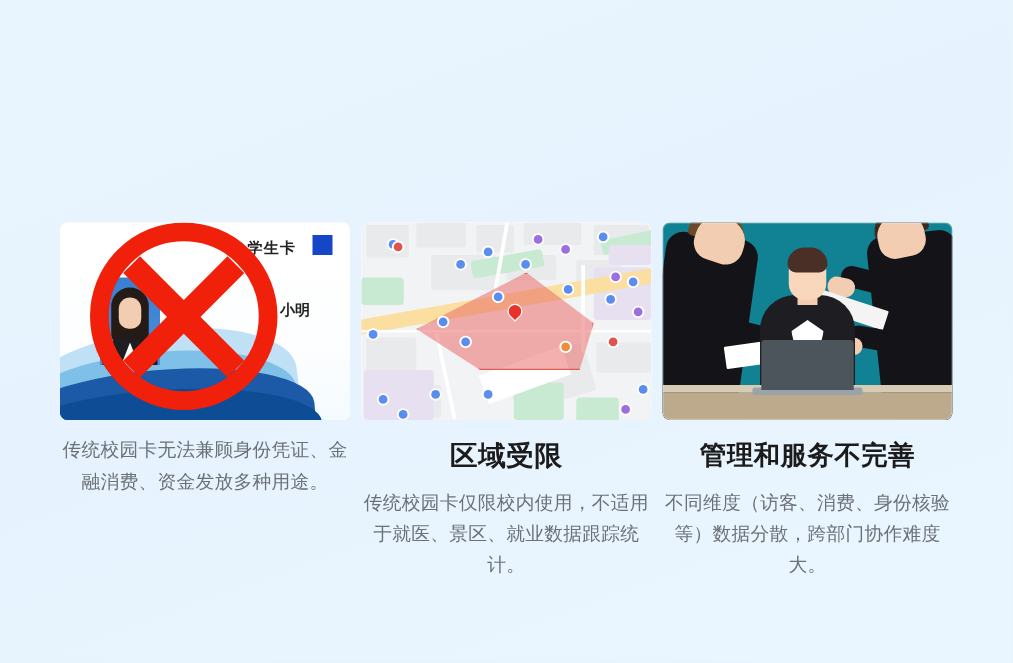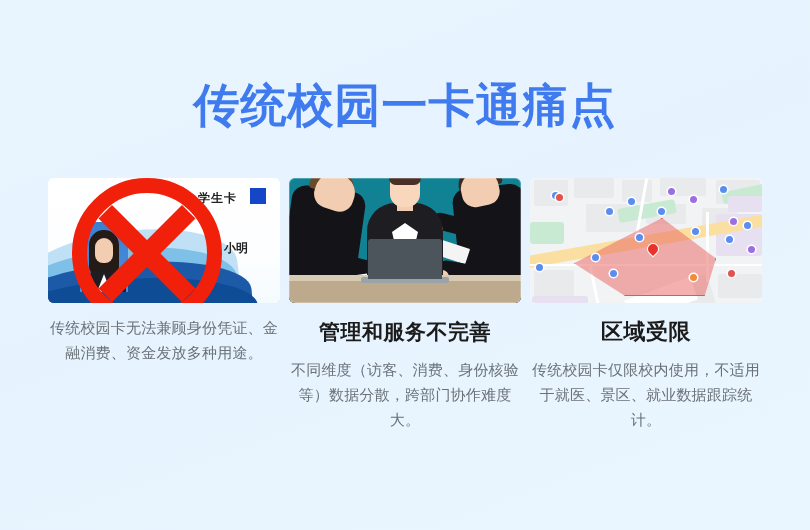--- a/index.html
+++ b/index.html
@@ -45,21 +45,21 @@
     display: flex;
     justify-content: space-between;
   }
   .card {
     width: 232px;
     display: block;
   }
   .thumb {
     position: relative;
     width: 232px;
-    height: 125px;
+    height: 158px;
     border-radius: 6px;
     overflow: hidden;
     background: #fff;
   }
   .card-heading {
     margin-top: 16px;
     text-align: center;
     font-size: 22px;
     line-height: 26px;
     font-weight: bold;
@@ -460,21 +460,20 @@
     border-radius: 6px;
     box-shadow: inset 0 0 0 1px rgba(255,255,255,0.25);
     pointer-events: none;
   }
 </style>
 </head>
 <body>
 
 <div class="slide">
 
-  <div class="title">传统校园一卡通痛点</div>
 
   <div class="cards">
 
     <div class="card card-1">
       <div class="thumb">
         <div class="idcard">
           <div class="wave1"></div>
           <div class="wave2"></div>
           <div class="wave3"></div>
           <div class="wave4"></div>
@@ -491,57 +490,20 @@
           <div class="name">小明</div>
 
           <div class="redx">
             <div class="ring"></div>
             <div class="bar a"></div>
             <div class="bar b"></div>
           </div>
         </div>
       </div>
       <div class="card-body">传统校园卡无法兼顾身份凭证、金融消费、资金发放多种用途。</div>
-    </div>
-
-    <div class="card card-3">
-      <div class="thumb">
-        <div class="office">
-          <div class="l-suit"></div>
-          <div class="l-hair"></div>
-          <div class="l-head"></div>
-          <div class="l-arm"></div>
-          <div class="l-paper"></div>
-          <div class="l-hand"></div>
-
-          <div class="r-suit"></div>
-          <div class="r-hair"></div>
-          <div class="r-head"></div>
-          <div class="r-arm"></div>
-          <div class="r-hand"></div>
-          <div class="r-paper"></div>
-          <div class="r-arm2"></div>
-          <div class="r-hand2"></div>
-
-          <div class="c-hair"></div>
-          <div class="c-body"></div>
-          <div class="c-shirt"></div>
-          <div class="c-neck"></div>
-          <div class="c-head"></div>
-          <div class="c-fringe"></div>
-
-          <div class="desk"></div>
-          <div class="desk-top"></div>
-          <div class="laptop-base"></div>
-          <div class="laptop"></div>
-          <div class="frame"></div>
-        </div>
-      </div>
-      <div class="card-heading">管理和服务不完善</div>
-      <div class="card-body">不同维度（访客、消费、身份核验等）数据分散，跨部门协作难度大。</div>
     </div>
 
     <div class="card card-2">
       <div class="thumb">
         <div class="map">
           <div class="block" style="left:4px;  top:2px;   width:34px; height:26px;"></div>
           <div class="block" style="left:44px; top:0px;   width:40px; height:20px;"></div>
           <div class="block" style="left:92px; top:2px;   width:30px; height:22px;"></div>
           <div class="block" style="left:130px;top:0px;   width:46px; height:18px;"></div>
           <div class="block" style="left:186px;top:2px;   width:44px; height:24px;"></div>
@@ -599,14 +561,51 @@
           <div class="dot" style="left:56px;  top:134px;"></div>
           <div class="dot" style="left:98px;  top:134px;"></div>
           <div class="dot p" style="left:208px;top:146px;"></div>
           <div class="dot" style="left:222px; top:130px;"></div>
         </div>
       </div>
       <div class="card-heading">区域受限</div>
       <div class="card-body">传统校园卡仅限校内使用，不适用于就医、景区、就业数据跟踪统计。</div>
     </div>
 
+    <div class="card card-3">
+      <div class="thumb">
+        <div class="office">
+          <div class="l-suit"></div>
+          <div class="l-hair"></div>
+          <div class="l-head"></div>
+          <div class="l-arm"></div>
+          <div class="l-paper"></div>
+          <div class="l-hand"></div>
+
+          <div class="r-suit"></div>
+          <div class="r-hair"></div>
+          <div class="r-head"></div>
+          <div class="r-arm"></div>
+          <div class="r-hand"></div>
+          <div class="r-paper"></div>
+          <div class="r-arm2"></div>
+          <div class="r-hand2"></div>
+
+          <div class="c-hair"></div>
+          <div class="c-body"></div>
+          <div class="c-shirt"></div>
+          <div class="c-neck"></div>
+          <div class="c-head"></div>
+          <div class="c-fringe"></div>
+
+          <div class="desk"></div>
+          <div class="desk-top"></div>
+          <div class="laptop-base"></div>
+          <div class="laptop"></div>
+          <div class="frame"></div>
+        </div>
+      </div>
+      <div class="card-heading">管理和服务不完善</div>
+      <div class="card-body">不同维度（访客、消费、身份核验等）数据分散，跨部门协作难度大。</div>
+    </div>
+
   </div>
 </div>
 
 </body></html>

